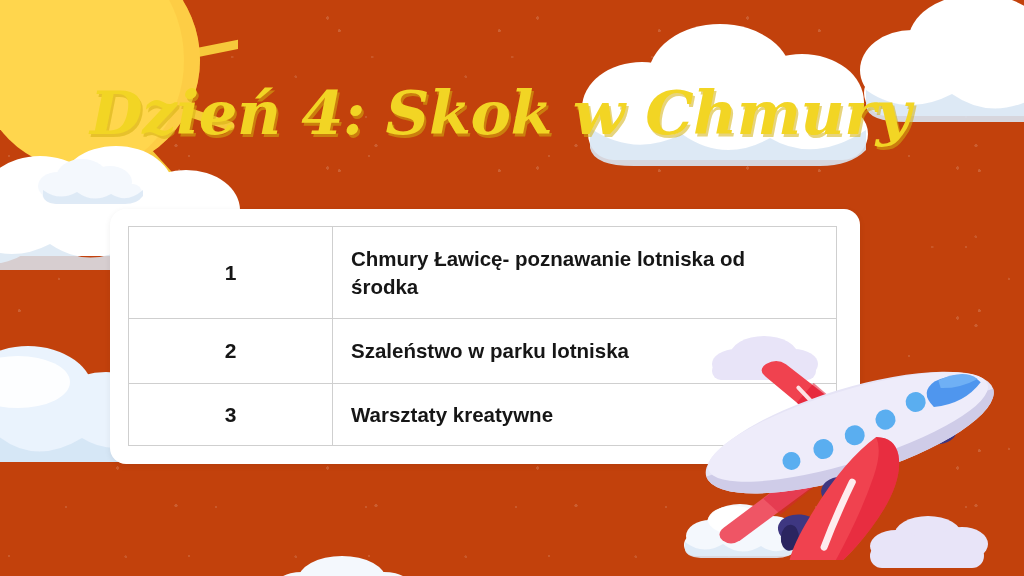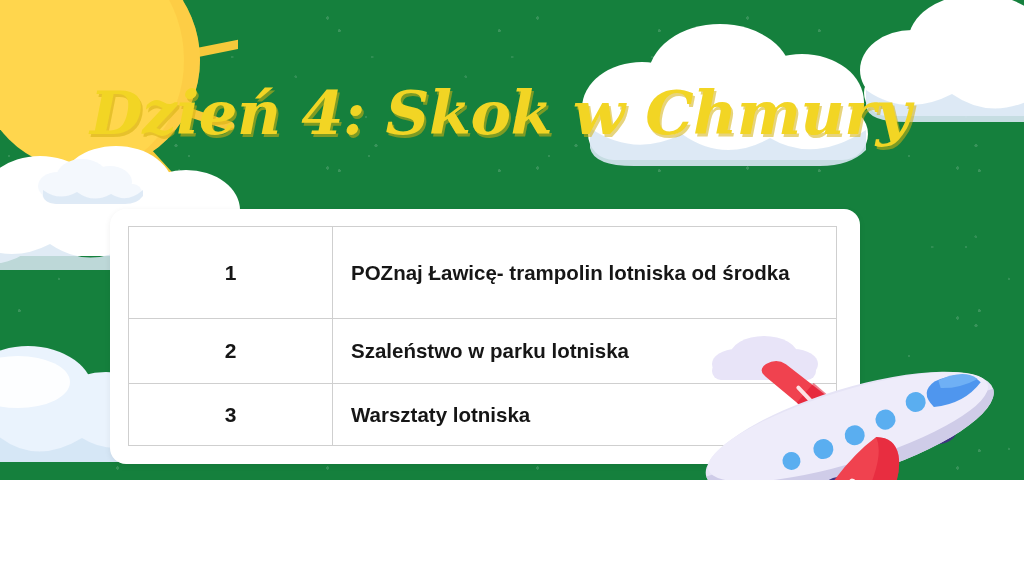--- a/index.html
+++ b/index.html
@@ -4,22 +4,22 @@
 <title>Dzien 4 Slide</title>
 <style>
   * { margin:0; padding:0; box-sizing:border-box; }
   html, body {
     width:1024px; height:576px;
     overflow:hidden;
     font-family:"Liberation Sans", sans-serif;
   }
   #slide {
     position:relative;
-    width:1024px; height:480px;
-    background:#15803d;
+    width:1024px; height:576px;
+    background:#c2410c;
     overflow:hidden;
   }
   
   #sky-texture {
     position:absolute; inset:0;
     background-image:
       radial-gradient(circle at 12% 22%, rgba(255,255,255,.16) 0 1.4px, transparent 1.6px),
       radial-gradient(circle at 31% 64%, rgba(255,255,255,.13) 0 1.2px, transparent 1.4px),
       radial-gradient(circle at 56% 12%, rgba(255,255,255,.14) 0 1.6px, transparent 1.8px),
       radial-gradient(circle at 74% 48%, rgba(255,255,255,.12) 0 1.3px, transparent 1.5px),
@@ -284,26 +284,26 @@
   </div>
 
   <div id="title">Dzień 4: Skok w Chmury</div>
 
   <div id="card"></div>
 
   <table id="schedule-table">
     <tbody>
       <tr class="row-1">
         <td class="col-num">1</td>
-        <td class="col-txt">POZnaj Ławicę- trampolin lotniska od środka</td>
+        <td class="col-txt">Chmury Ławicę- poznawanie lotniska od środka</td>
       </tr>
       <tr class="row-2">
         <td class="col-num">2</td>
         <td class="col-txt">Szaleństwo w parku lotniska</td>
       </tr>
       <tr class="row-3">
         <td class="col-num">3</td>
-        <td class="col-txt">Warsztaty lotniska</td>
+        <td class="col-txt">Warsztaty kreatywne</td>
       </tr>
     </tbody>
   </table>
 
 </div>
 
 </body></html>

